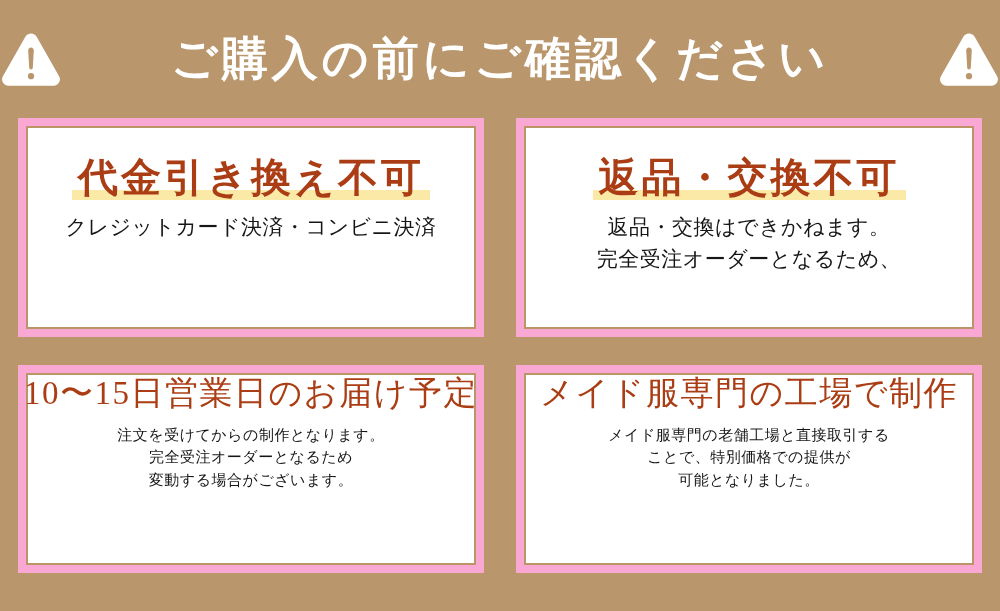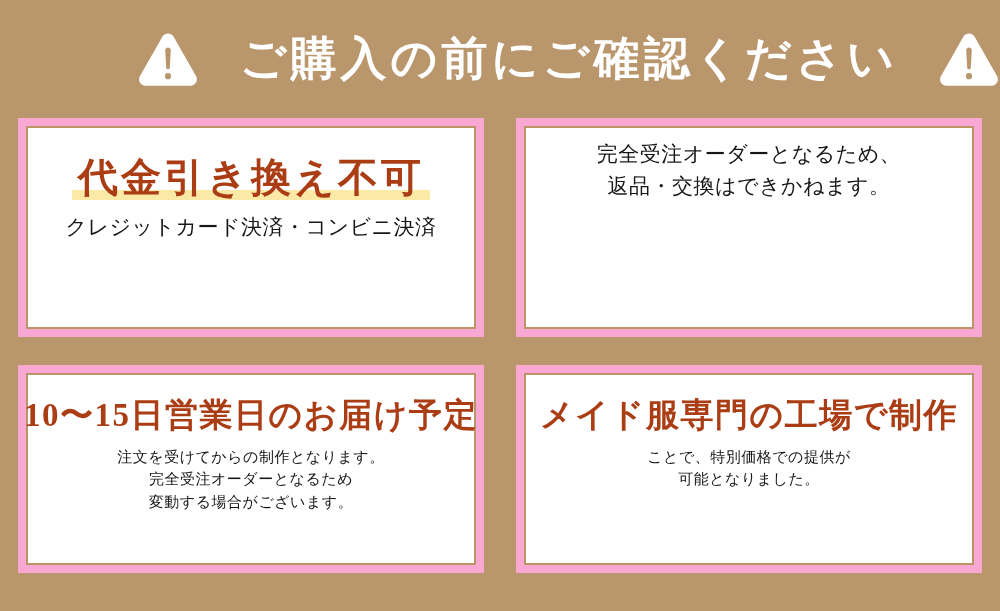--- a/index.html
+++ b/index.html
@@ -25,22 +25,22 @@
 
   
   .header {
     position: absolute;
     left: 0;
     top: 0;
     width: 1000px;
     height: 120px;
     display: flex;
     align-items: center;
-    justify-content: flex-end;
-    gap: 40px;
+    justify-content: space-between;
+    gap: 26px;
   }
 
   .warn-icon {
     width: 62px;
     height: 58px;
     flex: 0 0 auto;
     display: block;
   }
 
   .header-title {
@@ -110,23 +110,22 @@
   .row-top .card-heading {
     font-size: 40px;
     font-weight: 700;
     letter-spacing: 3px;
     margin-top: 28px;
   }
 
   
   .row-bottom .card-heading {
     font-size: 33px;
-    font-weight: 700;
+    font-weight: 400;
     letter-spacing: 1.5px;
-    margin-top: 22px;
   }
 
   
   .card-body {
     margin-top: 10px;
     color: #161616;
     font-family: "Liberation Sans", "DejaVu Sans", sans-serif;
     font-size: 21px;
     font-weight: 400;
     line-height: 1.52;
@@ -174,23 +173,27 @@
           <span>代金引き換え不可</span>
         </div>
         <div class="card-body">
           <span class="ln">クレジットカード決済・コンビニ決済</span>
         </div>
       </div>
     </div>
 
     <div class="card row-top">
       <div class="card-inner">
-        <div class="card-body">
+        <div class="card-heading">
+          <span class="hl"></span>
+          <span>返品・交換不可</span>
+        </div>
+        <div class="card-body">
+          <span class="ln">返品・交換はできかねます。</span>
           <span class="ln">完全受注オーダーとなるため、</span>
-          <span class="ln">返品・交換はできかねます。</span>
         </div>
       </div>
     </div>
 
     <div class="card row-bottom">
       <div class="card-inner">
         <div class="card-heading">
           <span>10〜15日営業日のお届け予定</span>
         </div>
         <div class="card-body">
@@ -200,20 +203,21 @@
         </div>
       </div>
     </div>
 
     <div class="card row-bottom">
       <div class="card-inner">
         <div class="card-heading">
           <span>メイド服専門の工場で制作</span>
         </div>
         <div class="card-body">
+          <span class="ln">メイド服専門の老舗工場と直接取引する</span>
           <span class="ln">ことで、特別価格での提供が</span>
           <span class="ln">可能となりました。</span>
         </div>
       </div>
     </div>
 
   </div>
 </div>
 
 </body></html>

